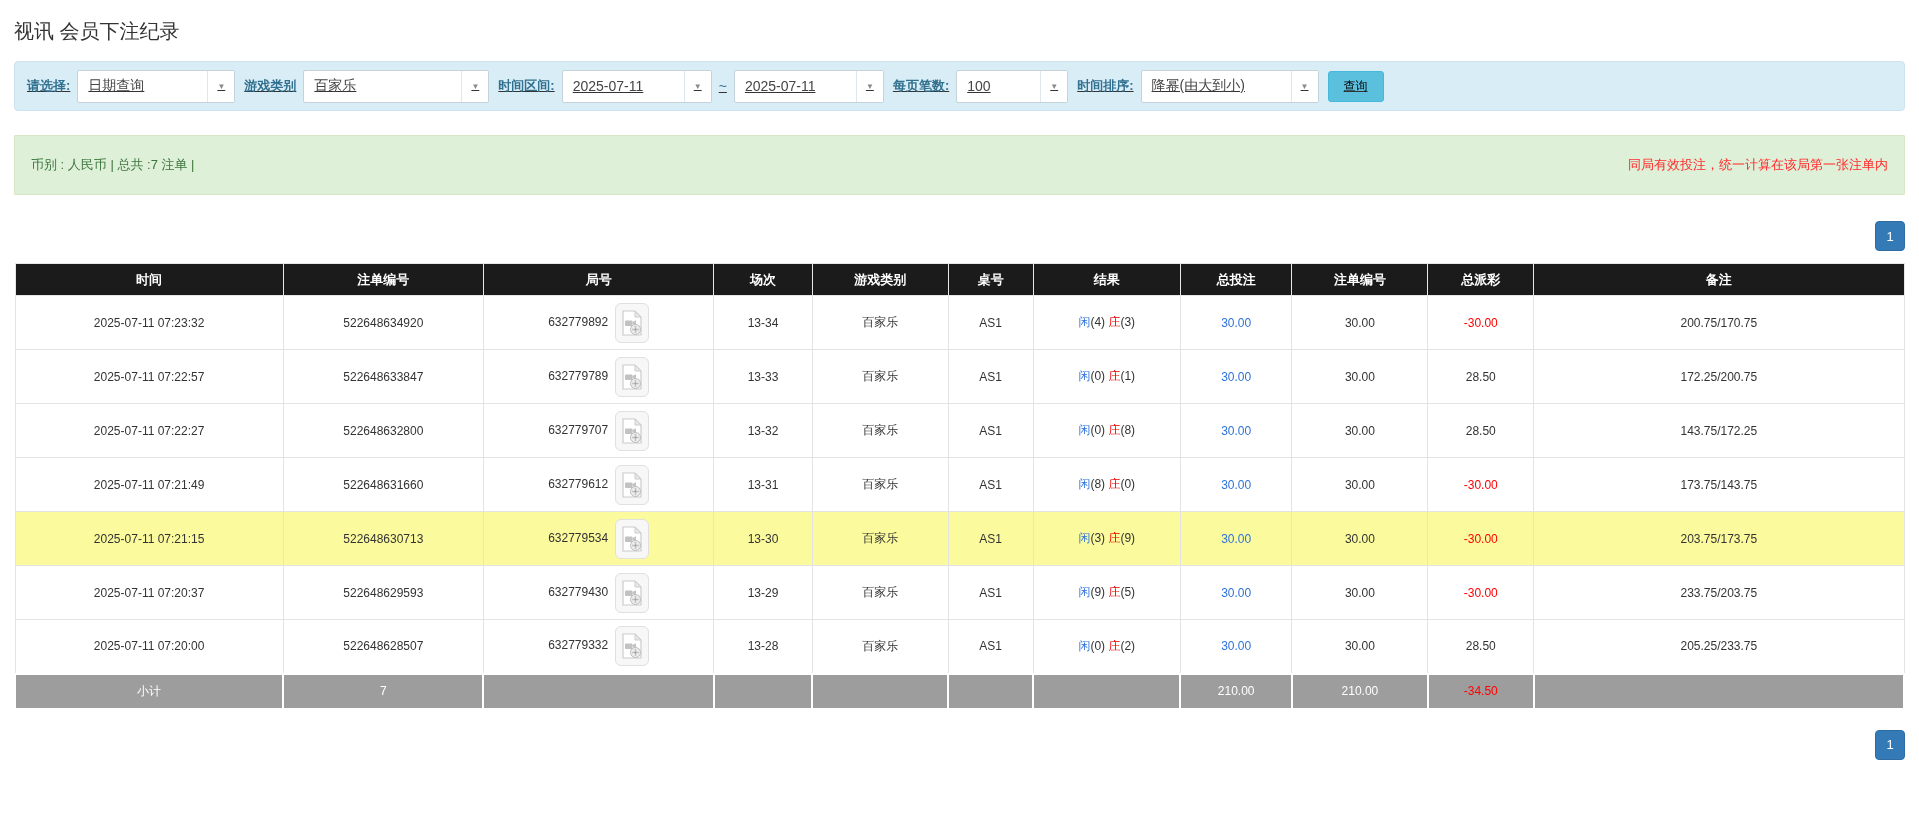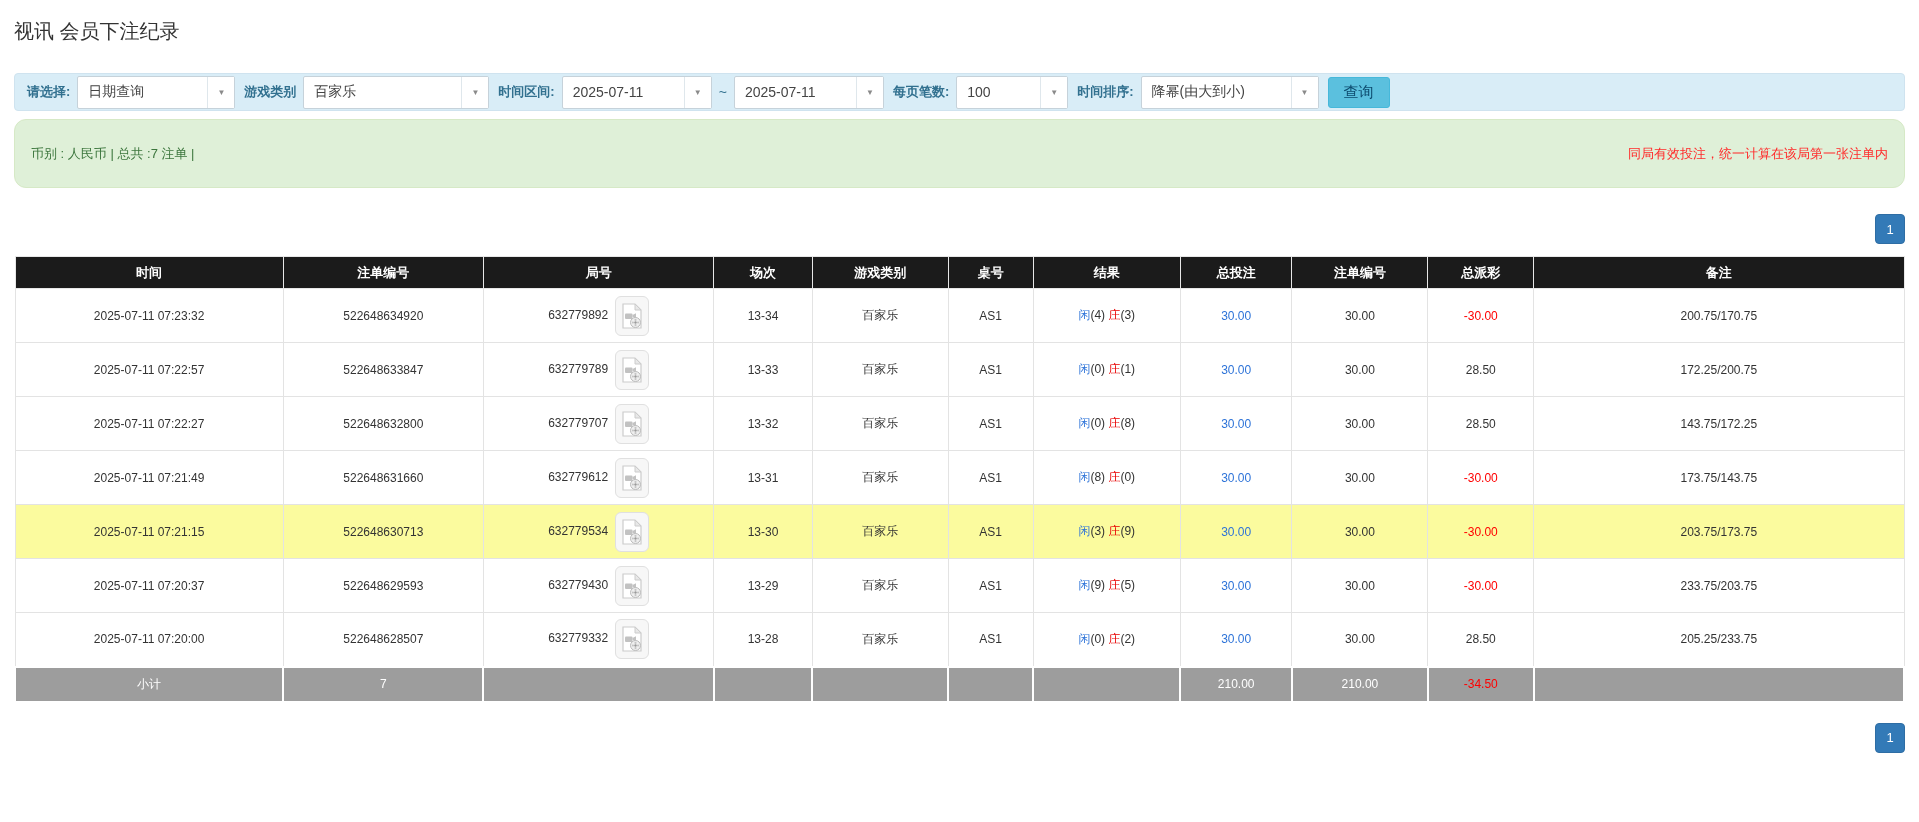--- a/index.html
+++ b/index.html
@@ -2,48 +2,48 @@
 <html><head>
 <meta charset="utf-8">
 <style>
   * { margin:0; padding:0; box-sizing:border-box; }
   html,body { background:#fff; }
   body {
     font-family:"Liberation Sans", sans-serif;
     width:1919px; height:822px; overflow:hidden; color:#333;
   }
   .page { padding:12px 14px 0 14px; }
-  .page-title { font-size:20px; font-weight:400; color:#333; padding:6px 0 28px 0; }
+  .page-title { font-size:20px; font-weight:400; color:#333; padding:6px 0 16px 0; }
 
   
   .filter-bar {
     background:#d9edf7; border:1px solid #cfe3ef; border-radius:4px;
-    height:38px; display:flex; align-items:center; gap:9px; padding:0 12px;
+    height:50px; display:flex; align-items:center; gap:9px; padding:0 12px;text-decoration:underline;
   }
   .flabel { color:#31708f; font-weight:bold; font-size:13px; white-space:nowrap; }
   .fgroup { display:flex; align-items:center; gap:7px; }
   .combo {
     background:#fff; border:1px solid #c6d2da; border-radius:2px;
     height:33px; display:flex; align-items:stretch; cursor:pointer;
   }
   .combo-text { flex:1; display:flex; align-items:center; padding:0 10px; font-size:14px; color:#444; white-space:nowrap; overflow:hidden; }
   .combo-arrow {
     width:27px; display:flex; align-items:center; justify-content:center;
     border-left:1px solid #dfe7ec; color:#8a8a8a; font-size:8px; background:#fff;
   }
   .tilde { color:#31708f; font-size:14px; }
   .search-btn {
-    background:#5bc0de; border:1px solid #46b8da; color:#0c4a6e; border-radius:3px;
-    font-size:15px; height:31px; padding:0 15px; cursor:pointer; font-family:inherit;
+    background:#5bc0de; border:1px solid #46b8da; color:#000000; border-radius:3px;
+    font-size:12px; height:31px; padding:0 15px; cursor:pointer; font-family:inherit;
   }
 
   
   .info-bar {
-    margin-top:8px; background:#dff0d8; border:1px solid #d6e9c6; border-radius:12px;
-    height:69px; display:flex; align-items:center; justify-content:space-between;
+    margin-top:24px; background:#dff0d8; border:1px solid #d6e9c6; border-radius:1px;
+    height:60px; display:flex; align-items:center; justify-content:space-between;
     padding:0 16px; color:#3c763d; font-size:13px;
   }
   .notice { color:#ff2a2a;font-family:Liberation Serif, serif; }
 
   
   .pagination { display:flex; justify-content:flex-end; margin:26px 0 12px 0; }
   .pagination.bottom { margin:20px 0 0 0; }
   .page-btn {
     background:#337ab7; border:1px solid #2e6da4; color:#fff; width:30px; height:30px;
     border-radius:4px; font-size:13px; cursor:pointer; font-family:inherit;

